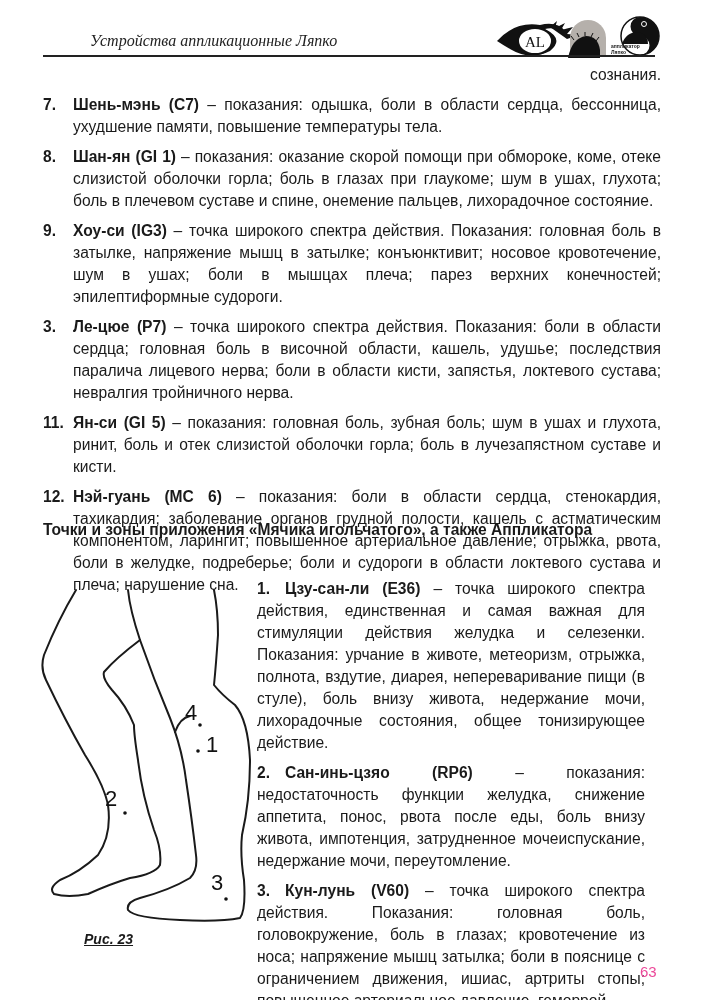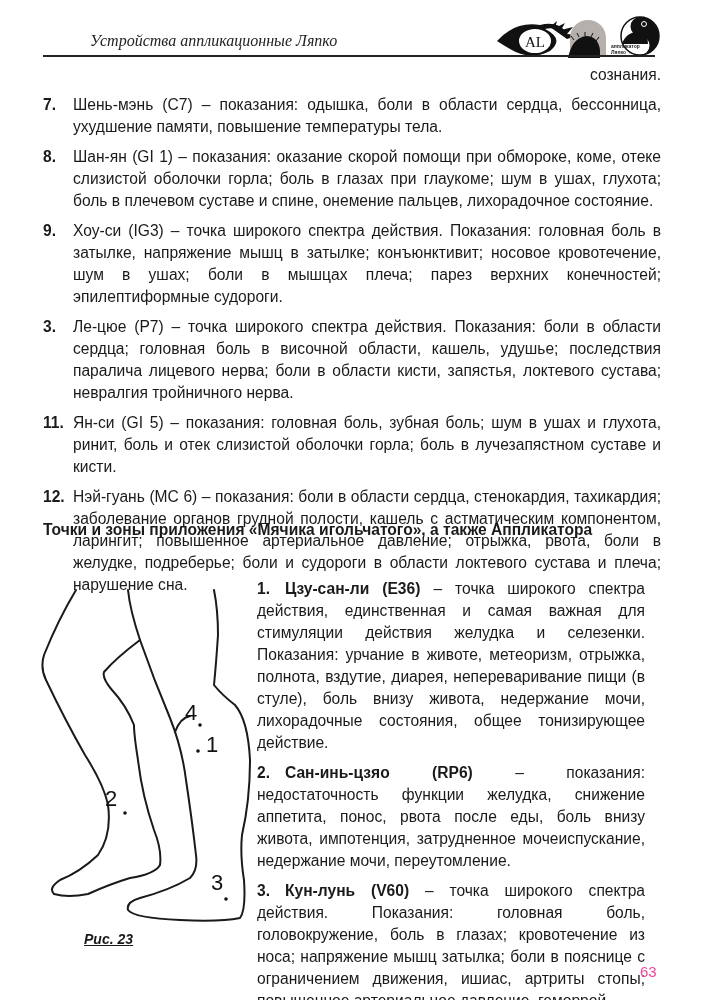--- a/index.html
+++ b/index.html
@@ -12,21 +12,21 @@
   .logo-eye { position: absolute; left: 495px; top: 17px; width: 95px; height: 42px; }
   .logo-sun { position: absolute; left: 566px; top: 16px; width: 42px; height: 42px; }
   .logo-app { position: absolute; left: 610px; top: 16px; width: 50px; height: 42px; }
   .logo-app-text { position: absolute; left: 611px; top: 43px; font-size: 5px; font-weight: bold; line-height: 6px; color: #222; }
 
   .content { position: absolute; left: 43px; top: 64px; width: 618px; font-size: 15.6px; line-height: 22px; }
   .content p { margin: 0; }
   .cont { padding-left: 30px; margin-bottom: 8px !important; text-align: right; }
   .item { position: relative; padding-left: 30px; margin-bottom: 8px !important; text-align: justify; }
   .item .num { position: absolute; left: 0; top: 0; font-weight: bold; }
-  .item b { font-weight: normal; }
+  .item b { font-weight: bold; }
 
   .section-title { position: absolute; left: 43px; top: 519px; width: 618px; text-align: left;
                    font-weight: bold; font-size: 15.6px; line-height: 21px; }
 
   .right-col { position: absolute; left: 257px; top: 578px; width: 404px; font-size: 15.6px; line-height: 22px; }
   .right-col .ritem { margin: 0 16px 8px 0; text-align: justify; }
   .right-col .rnum { font-weight: bold; display: inline-block; width: 28px; }
 
   .figure { position: absolute; left: 30px; top: 580px; width: 230px; height: 380px; }
   .fig-caption { position: absolute; left: 64px; top: 931px; font-weight: bold; font-style: italic;

